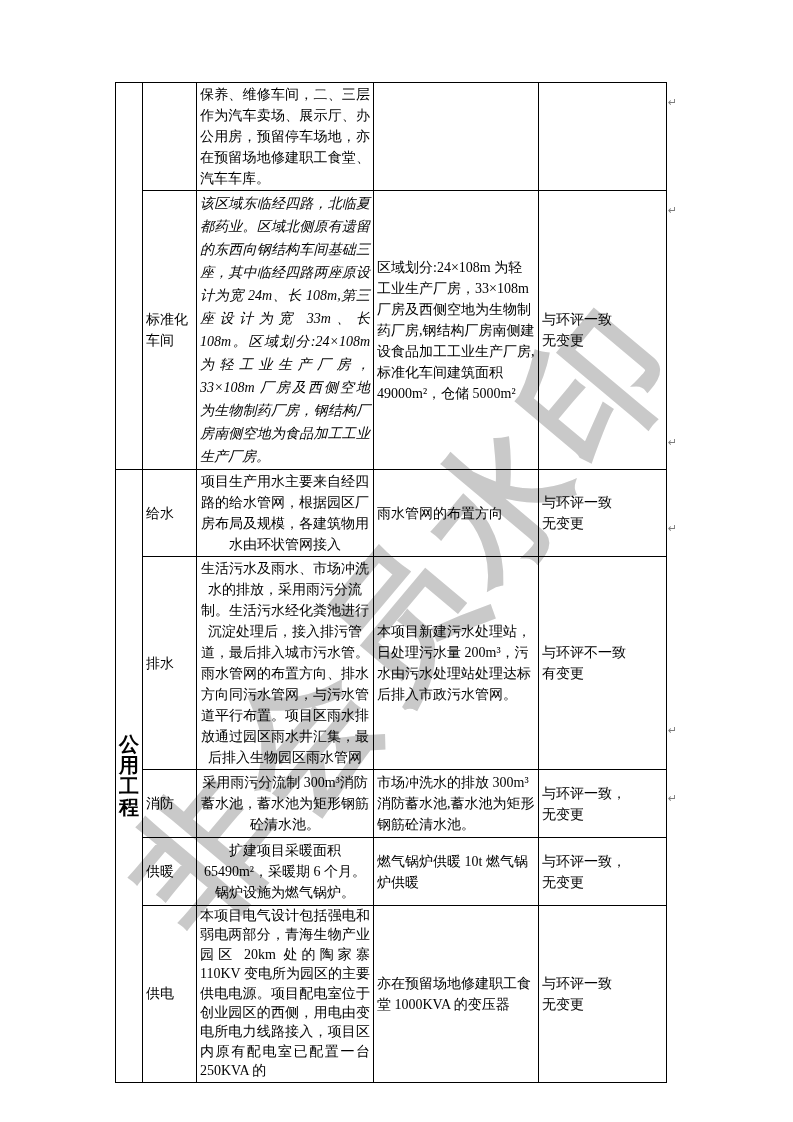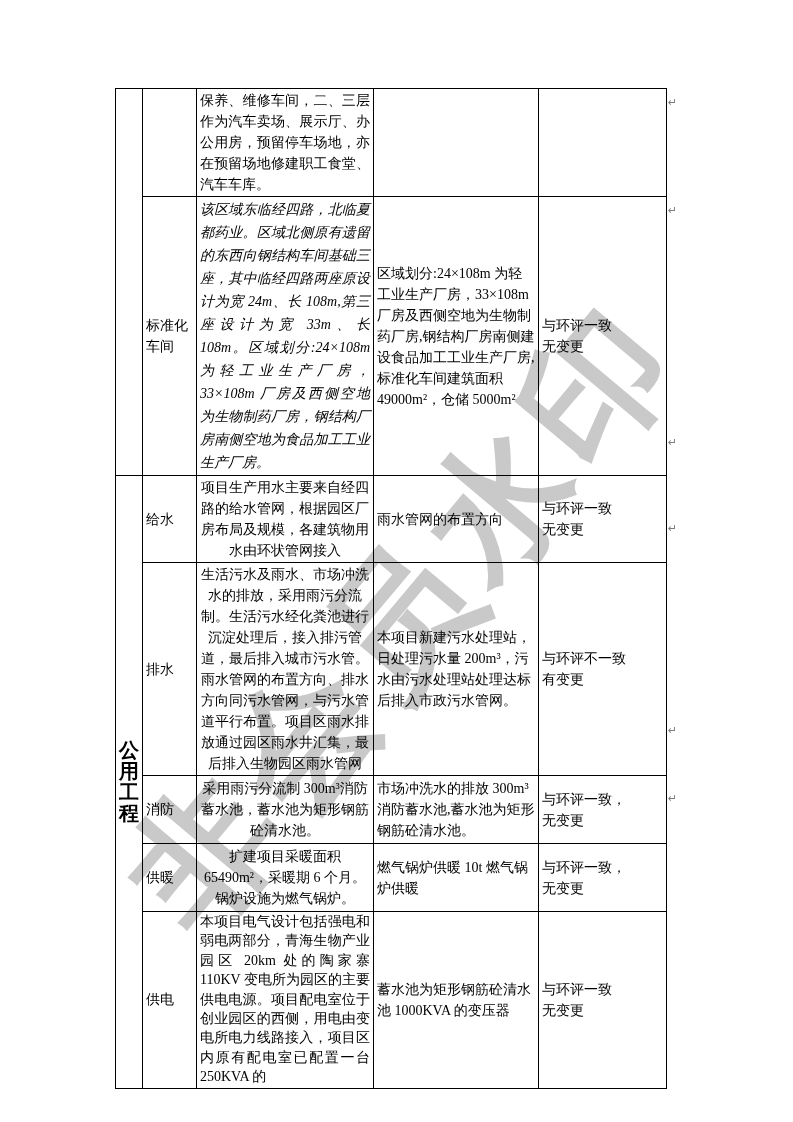--- a/index.html
+++ b/index.html
@@ -19,21 +19,21 @@
     font-size: 142px;
     font-weight: bold;
     letter-spacing: 10px;
     color: #c9c9c9;
     white-space: nowrap;
     z-index: 0;
     user-select: none;
   }
   table.doc {
     position: absolute;
-    left: 115px; top: 88px;
+    left: 115px; top: 82px;
     width: 551px;
     border-collapse: collapse;
     table-layout: fixed;
     z-index: 1;
     font-size: 14px;
   }
   table.doc td {
     border: 1.5px solid #000;
     vertical-align: middle;
     background: transparent;
@@ -139,21 +139,21 @@
     <tr class="r5">
       <td class="c-label">供暖</td>
       <td class="c-desc ctr">扩建项目采暖面积 65490m²，采暖期 6 个月。锅炉设施为燃气锅炉。</td>
       <td class="c-comp">燃气锅炉供暖 10t 燃气锅炉供暖</td>
       <td class="c-conc">与环评一致，
 无变更</td>
     </tr>
     <tr class="r6">
       <td class="c-label">供电</td>
       <td class="c-desc just" style="vertical-align: top;">本项目电气设计包括强电和弱电两部分，青海生物产业园区 20km 处的陶家寨 110KV 变电所为园区的主要供电电源。项目配电室位于创业园区的西侧，用电由变电所电力线路接入，项目区内原有配电室已配置一台 250KVA 的</td>
-      <td class="c-comp">蓄水池为矩形钢筋砼清水池 1000KVA 的变压器</td>
+      <td class="c-comp">亦在预留场地修建职工食堂 1000KVA 的变压器</td>
       <td class="c-conc">与环评一致
 无变更</td>
     </tr>
   </tbody>
     </table>
 
   <span class="row-end-mark" style="left:668px; top:97px;">↵</span>
   <span class="row-end-mark" style="left:668px; top:205px;">↵</span>
   <span class="row-end-mark" style="left:668px; top:437px;">↵</span>
   <span class="row-end-mark" style="left:668px; top:523px;">↵</span>

